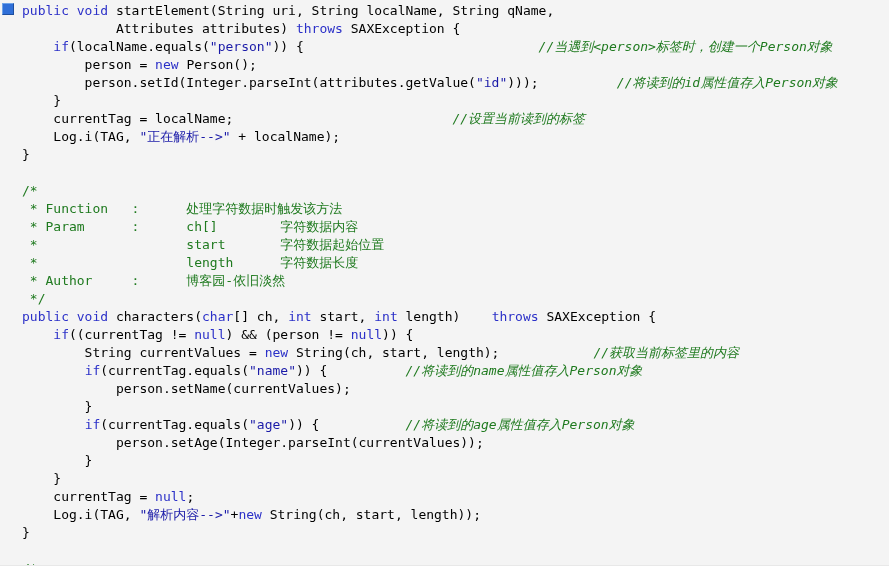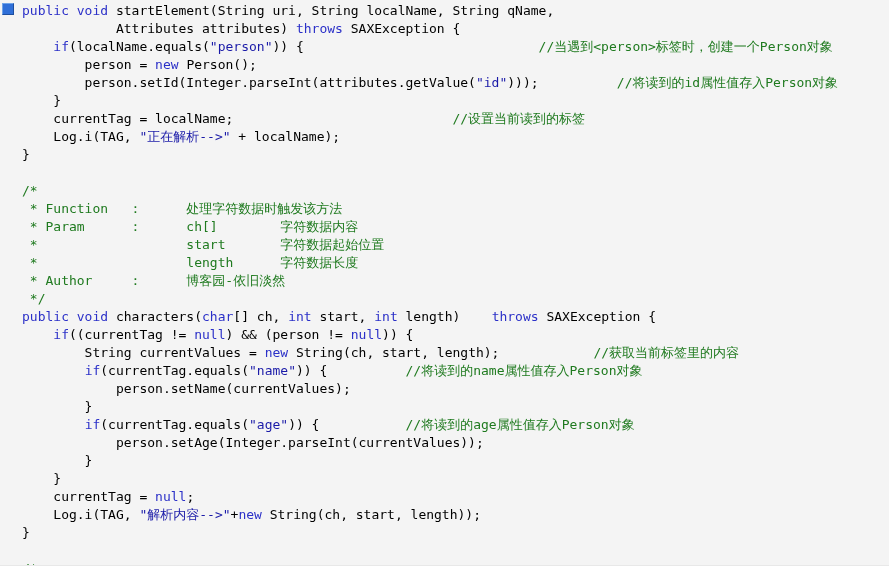--- a/index.html
+++ b/index.html
@@ -28,21 +28,21 @@
   }
   .line {
     height: 18px;
     white-space: pre;
     padding-left: 22px;
     box-sizing: border-box;
   }
   .kw       { color: #2b30c8; }
   .str      { color: #1a1aa8; }
   .plain    { color: #000000; }
-  .cmt      { color: #1f7a1f; }
+  .cmt      { color: #1f7a1f; font-style: italic; }
   .cmt-blk  { color: #1f7a1f; }
 
   
   .marker {
     position: absolute;
     left: 2px;
     top: 3px;
     width: 12px;
     height: 12px;
     background: #2f6fd8;

